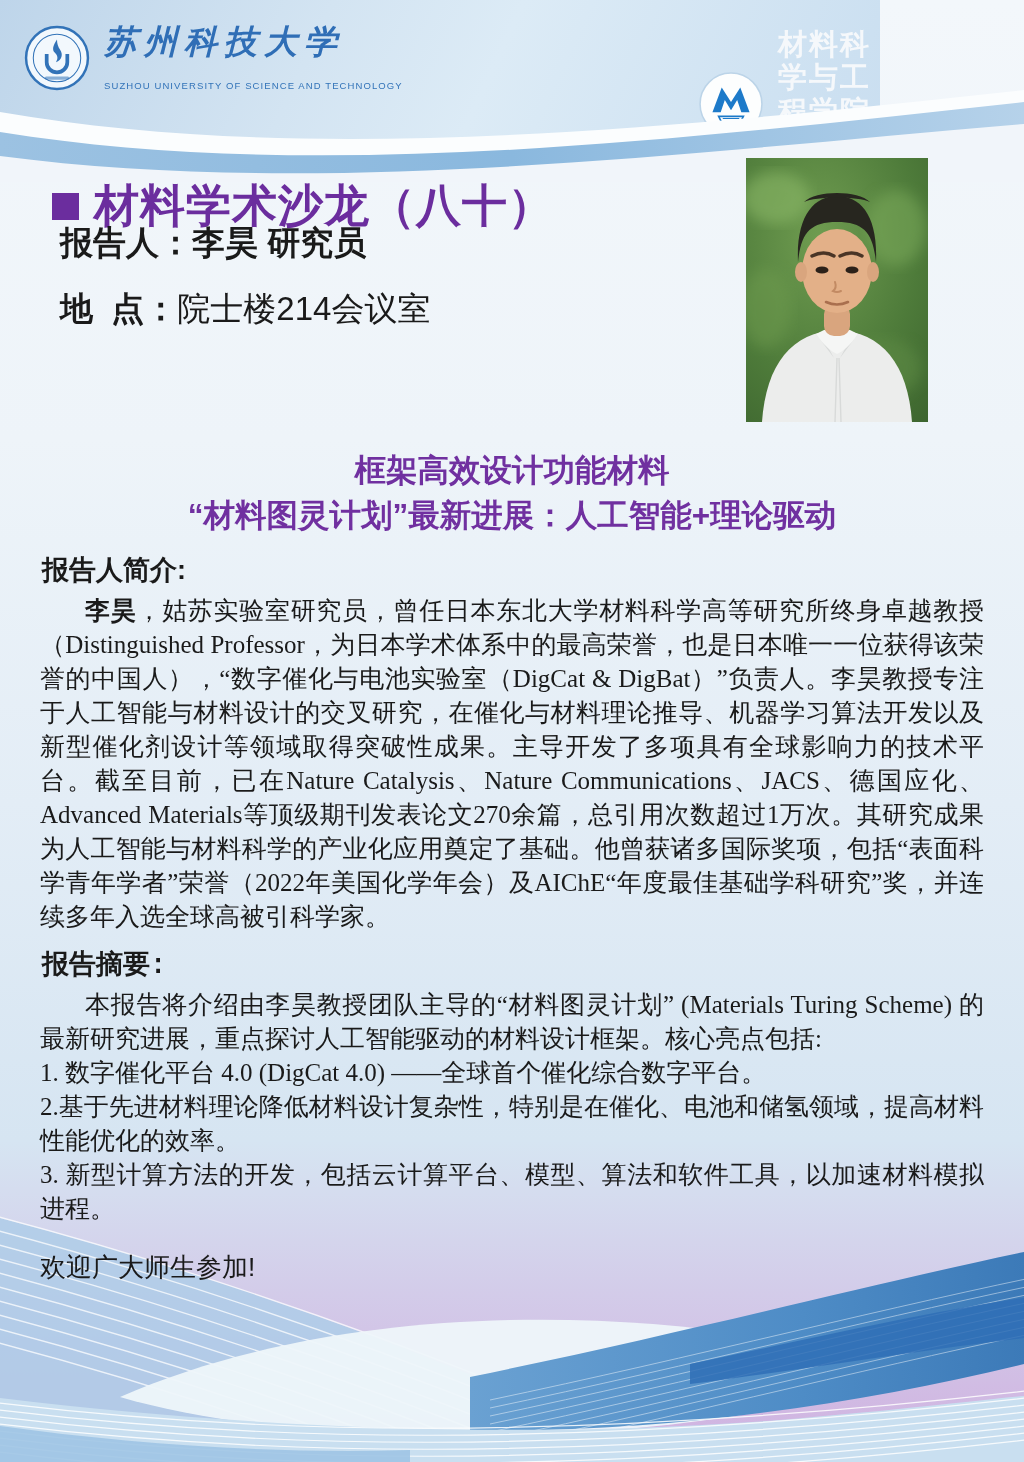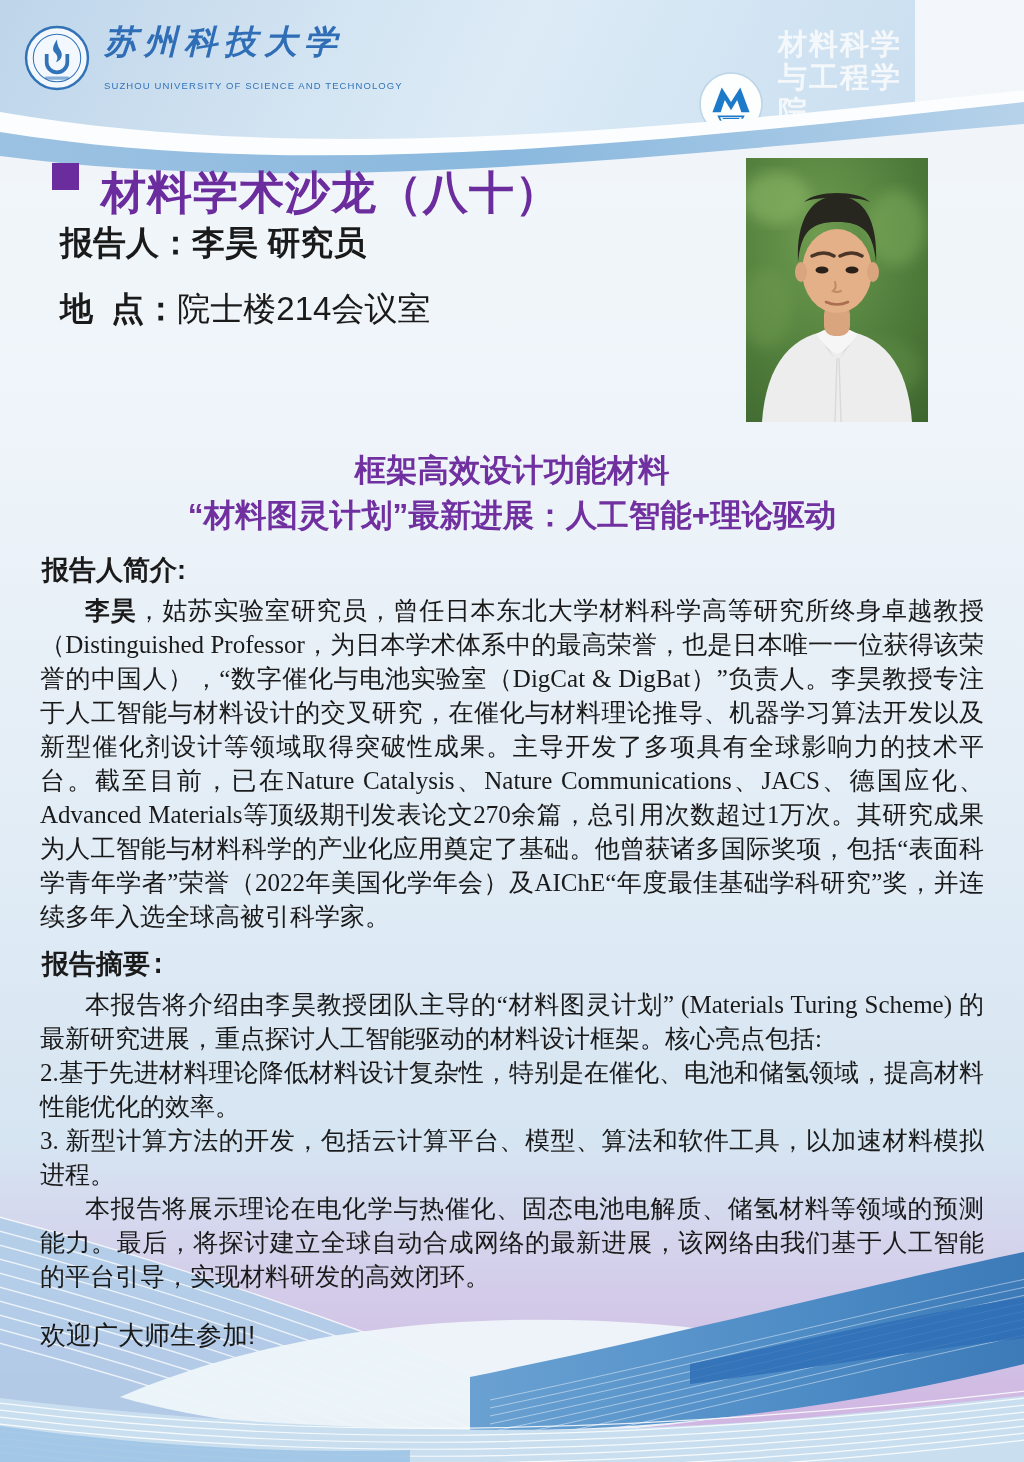--- a/index.html
+++ b/index.html
@@ -4,36 +4,36 @@
 <style>
   html,body{margin:0;padding:0;}
   .poster{
     position:relative;width:1024px;height:1462px;overflow:hidden;
     background:linear-gradient(180deg,#f3f7fb 0%,#eef4f9 30%,#e3edf6 55%,#d6e5f2 78%,#cadf 100%);
     background:linear-gradient(180deg,#f3f7fb 0%,#eef4f9 30%,#e3edf6 55%,#d6e5f2 78%,#cade 100%);
     font-family:"Liberation Sans","DejaVu Sans",sans-serif;color:#1a1a1a;
   }
   
   .header{position:absolute;top:0;left:0;width:880px;height:160px;
-    background:linear-gradient(115deg,#bed5ea 0%,#d3e4f2 35%,#dcebf6 55%,#c9def0 100%);padding-left:35px;}
+    background:linear-gradient(115deg,#bed5ea 0%,#d3e4f2 35%,#dcebf6 55%,#c9def0 100%);}
   .logo-group{position:absolute;display:flex;align-items:center;gap:14px;}
   .logo-left{top:24px;left:24px;}
   .logo-right{top:28px;left:698px;}
   .seal{width:66px;height:66px;flex:0 0 auto;}
   .uni-names{display:flex;flex-direction:column;}
   .uni-zh{font-family:"DejaVu Serif","Liberation Serif",serif;font-style:italic;
     color:#2f6eb6;font-size:33px;font-weight:bold;letter-spacing:7px;line-height:1.1;}
   .uni-en{color:#3273b8;font-size:9.5px;letter-spacing:1.1px;margin-top:20px;}
   .sch-zh{font-family:"Liberation Serif","DejaVu Serif",serif;color:#f5f8fb;
     font-size:29px;font-weight:bold;letter-spacing:2px;line-height:1.15;}
   .sch-en{font-family:"Liberation Serif","DejaVu Serif",serif;color:#eef3f9;
     font-size:13.5px;font-weight:bold;margin-top:3px;}
   .swoosh{position:absolute;top:86px;left:0;width:1024px;height:96px;}
   
-  .title-row{position:absolute;top:163px;left:52px;display:flex;align-items:flex-start;gap:22px;z-index:3;}
+  .title-row{position:absolute;top:176px;left:52px;display:flex;align-items:center;gap:15px;z-index:3;}
   .title-bullet{width:27px;height:27px;background:#6b2d9e;flex:0 0 auto;}
   .series-title{font-size:45px;font-weight:bold;color:#6b2d9e;letter-spacing:1px;}
   .info-block{position:absolute;top:221px;left:60px;z-index:3;}
   .info-row{font-size:33px;height:66px;display:flex;align-items:flex-start;}
   .info-label{font-weight:bold;white-space:pre;}
   .info-value{font-weight:normal;}
   .info-strong .info-value{font-weight:bold;}
   
   .photo{position:absolute;top:158px;left:746px;width:182px;height:264px;z-index:3;}
   
@@ -152,23 +152,23 @@
     <div>框架高效设计功能材料</div>
     <div>“材料图灵计划”最新进展：人工智能+理论驱动</div>
   </div>
 
   <div class="content">
     <h2 class="sec-heading" style="margin-top:0;">报告人简介:</h2>
     <p class="para indent"><span class="bio-name">李昊</span><span>，姑苏实验室研究员，曾任日本东北大学材料科学高等研究所终身卓越教授（Distinguished Professor，为日本学术体系中的最高荣誉，也是日本唯一一位获得该荣誉的中国人），“数字催化与电池实验室（DigCat &amp; DigBat）”负责人。李昊教授专注于人工智能与材料设计的交叉研究，在催化与材料理论推导、机器学习算法开发以及新型催化剂设计等领域取得突破性成果。主导开发了多项具有全球影响力的技术平台。截至目前，已在Nature Catalysis、Nature Communications、JACS、德国应化、Advanced Materials等顶级期刊发表论文270余篇，总引用次数超过1万次。其研究成果为人工智能与材料科学的产业化应用奠定了基础。他曾获诸多国际奖项，包括“表面科学青年学者”荣誉（2022年美国化学年会）及AIChE“年度最佳基础学科研究”奖，并连续多年入选全球高被引科学家。</span></p>
 
     <h2 class="sec-heading abstract-heading">报告摘要:</h2>
     <p class="para indent">本报告将介绍由李昊教授团队主导的“材料图灵计划” (Materials Turing Scheme) 的最新研究进展，重点探讨人工智能驱动的材料设计框架。核心亮点包括:</p>
+    <p class="para item">1. 数字催化平台 4.0 (DigCat 4.0) ——全球首个催化综合数字平台。</p>
     <p class="para item">2.基于先进材料理论降低材料设计复杂性，特别是在催化、电池和储氢领域，提高材料性能优化的效率。</p>
     <p class="para item">3. 新型计算方法的开发，包括云计算平台、模型、算法和软件工具，以加速材料模拟进程。</p>
-    <p class="para indent">本报告将展示理论在电化学与热催化、固态电池电解质、储氢材料等领域的预测能力。最后，将探讨建立全球自动合成网络的最新进展，该网络由我们基于人工智能的平台引导，实现材料研发的高效闭环。</p>
     <p class="para welcome">欢迎广大师生参加!</p>
   </div>
 
   <svg class="waves" viewBox="0 0 1024 250" preserveAspectRatio="none">
     <defs>
       <linearGradient id="gBlueBand" x1="0" y1="0" x2="1" y2="0">
         <stop offset="0" stop-color="#6aa1d2"></stop>
           <stop offset="0.6" stop-color="#4e8cc6"></stop>
           <stop offset="1" stop-color="#3c7ab8"></stop>
       </linearGradient>

